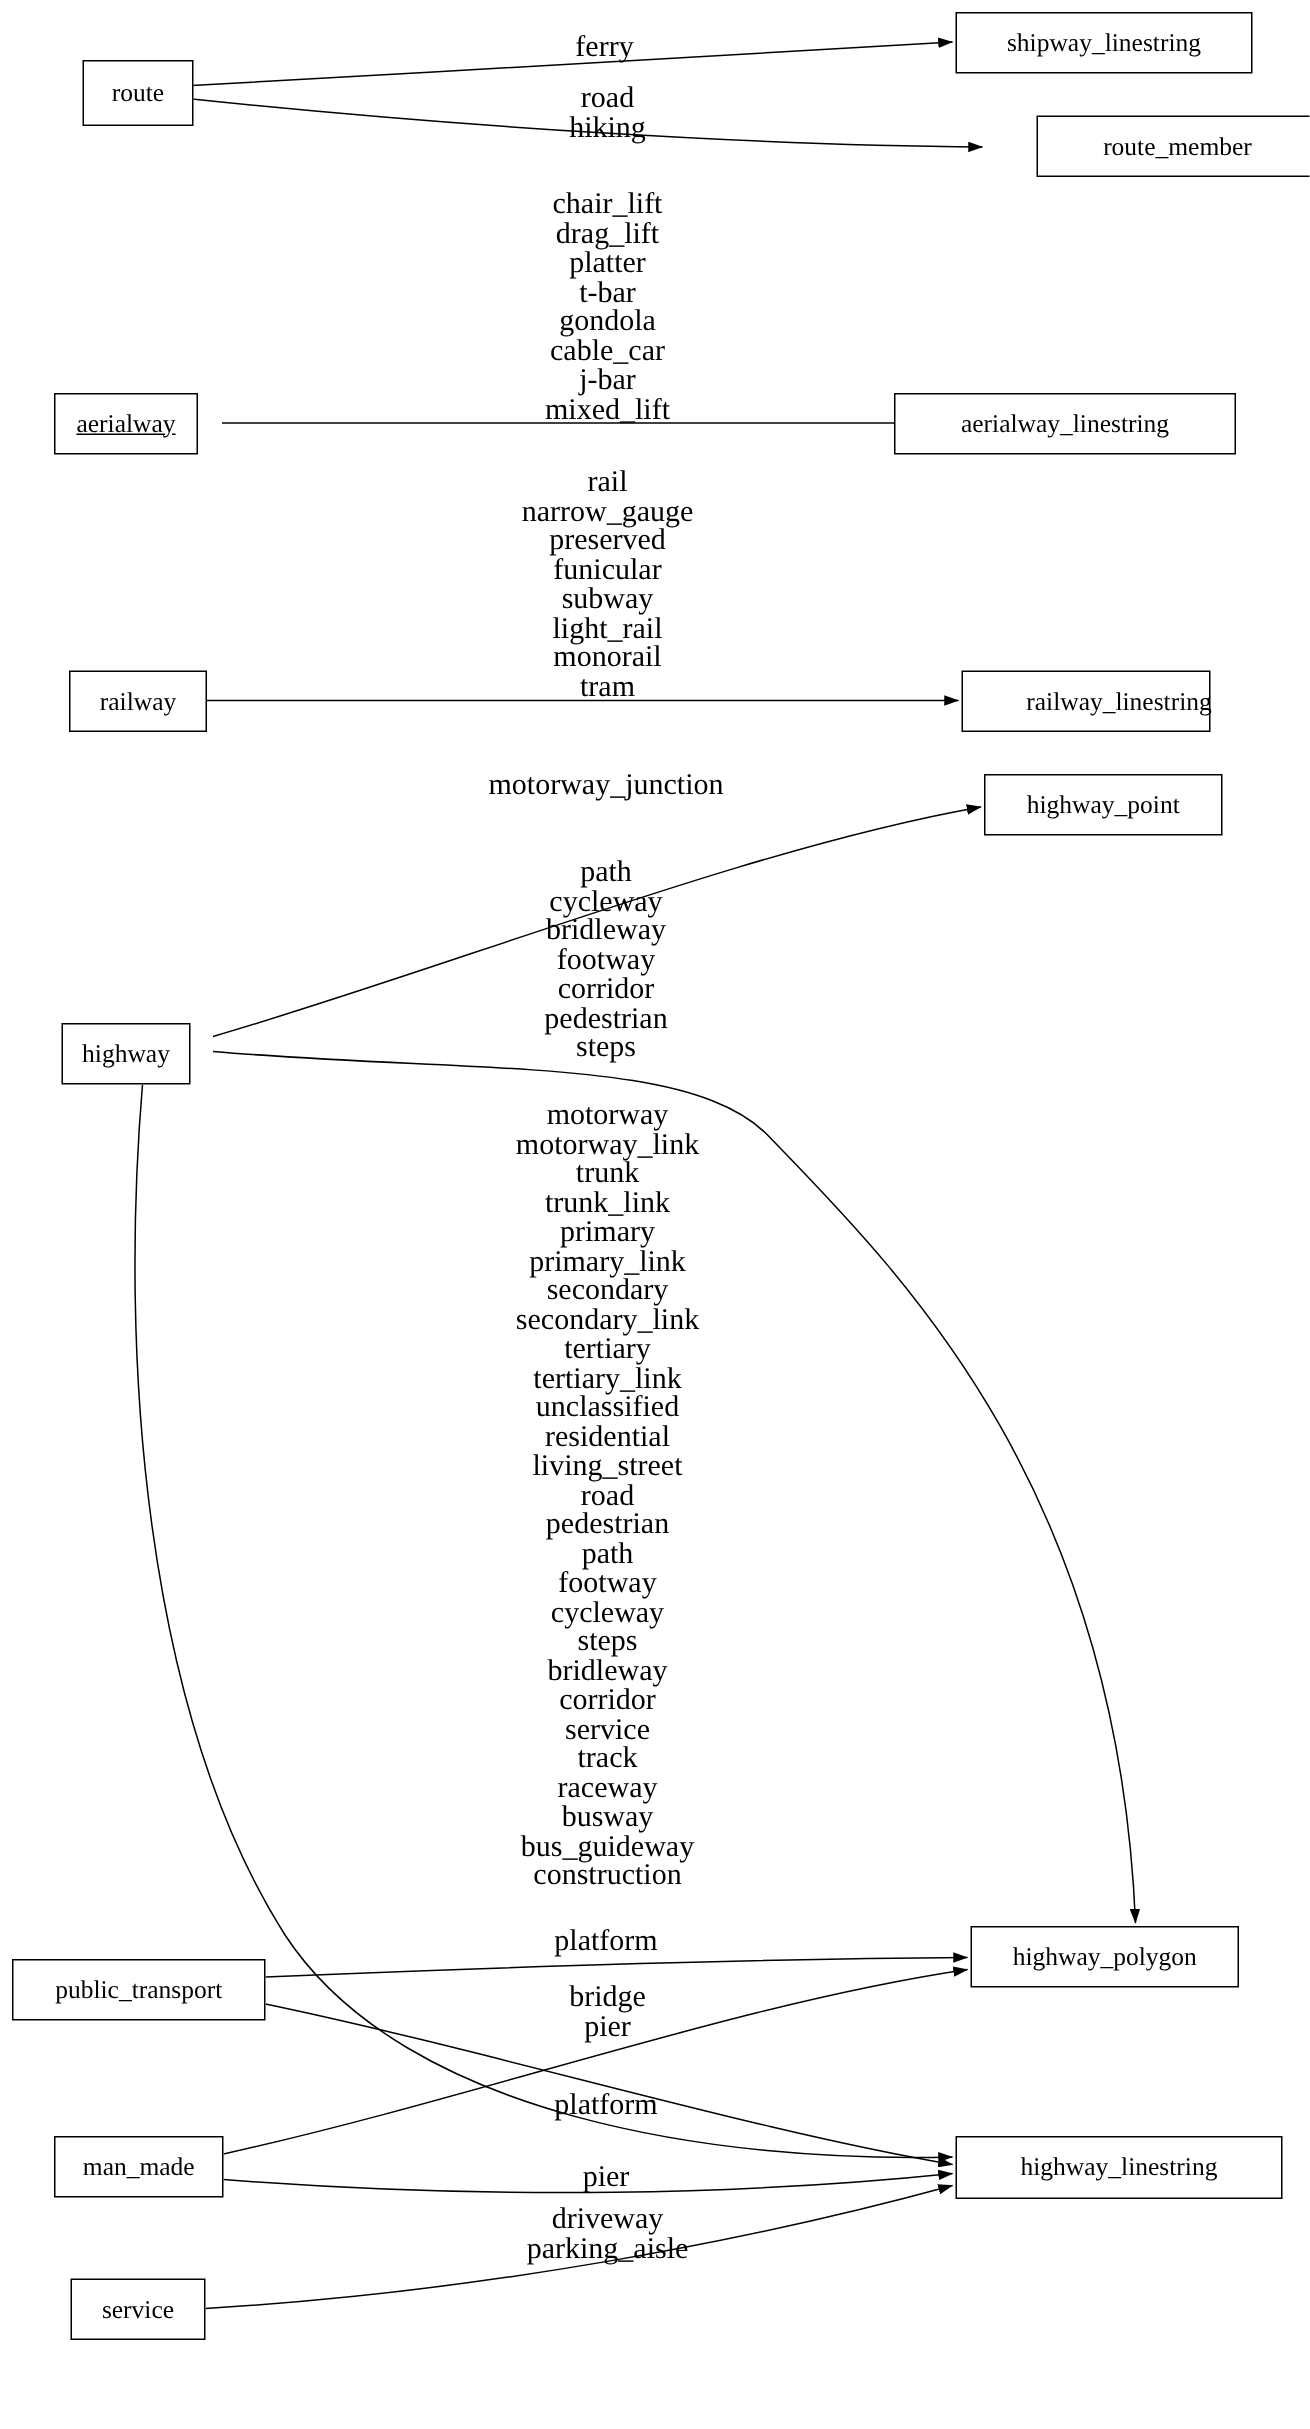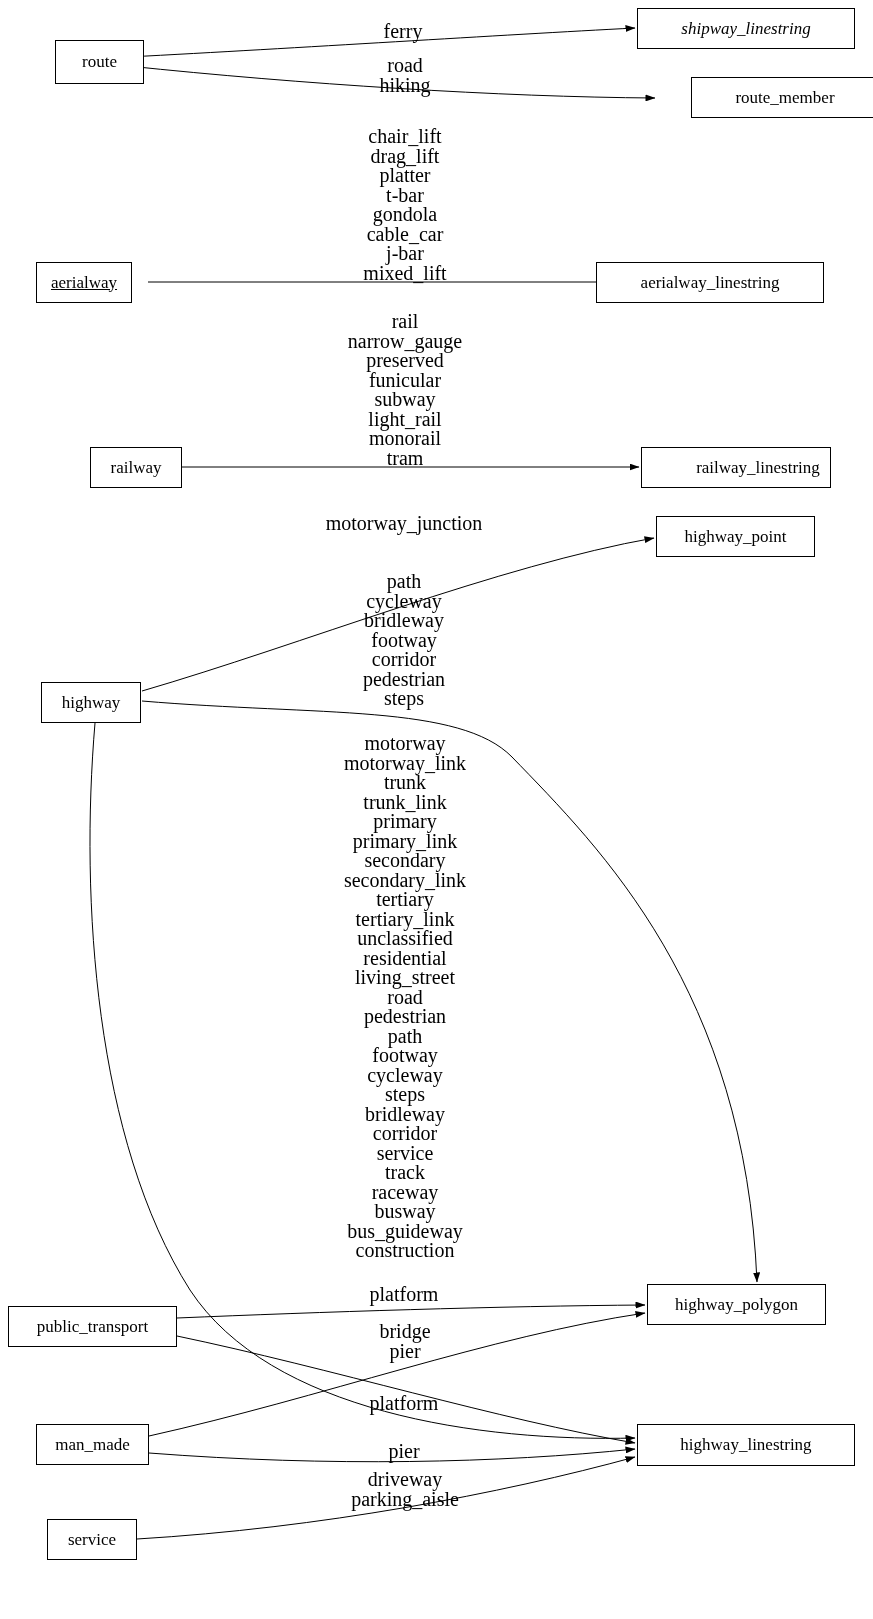--- a/index.html
+++ b/index.html
@@ -52,52 +52,52 @@
       <path d="M142,701 C320,716 460,704 512,757 C600,848 745,990 757,1282" marker-end="url(#arrow)"></path>
       <path d="M95,723 C80,900 95,1140 190,1290 C270,1412 480,1442 635,1438" marker-end="url(#arrow)"></path>
       <path d="M177,1318 C320,1312 500,1306 645,1305" marker-end="url(#arrow)"></path>
       <path d="M177,1336 C330,1368 500,1420 635,1443" marker-end="url(#arrow)"></path>
       <path d="M149,1436 C320,1398 490,1336 645,1313" marker-end="url(#arrow)"></path>
       <path d="M149,1453 C330,1467 500,1463 635,1449" marker-end="url(#arrow)"></path>
       <path d="M137,1539 C320,1528 500,1494 635,1457" marker-end="url(#arrow)"></path>
     </g>
   </svg>
 
-  <div class="node" style="left:55px;top:40px;width:89px;height:44px;">
+  <div class="node" style="left:55px;top:40px;width:74px;height:44px;">
     <span>route</span>
   </div>
   <div class="node" style="left:36px;top:262px;width:96px;height:41px;text-decoration:underline;">
     <span>aerialway</span>
   </div>
-  <div class="node" style="left:46px;top:447px;width:92px;height:41px;margin-left:44px;">
+  <div class="node" style="left:46px;top:447px;width:92px;height:41px;">
     <span>railway</span>
   </div>
-  <div class="node" style="left:41px;top:682px;width:100px;height:41px;">
+  <div class="node" style="left:41px;top:682px;width:86px;height:41px;">
     <span>highway</span>
   </div>
   <div class="node" style="left:8px;top:1306px;width:169px;height:41px;">
     <span>public_transport</span>
   </div>
   <div class="node" style="left:36px;top:1424px;width:113px;height:41px;">
     <span>man_made</span>
   </div>
   <div class="node" style="left:47px;top:1519px;width:90px;height:41px;">
     <span>service</span>
   </div>
 
-  <div class="node" style="left:637px;top:8px;width:218px;height:41px;font-style:italic;">
+  <div class="node" style="left:637px;top:8px;width:198px;height:41px;">
     <span>shipway_linestring</span>
   </div>
   <div class="node" style="left:657px;top:77px;width:188px;height:41px;margin-left:34px;">
     <span>route_member</span>
   </div>
   <div class="node" style="left:596px;top:262px;width:228px;height:41px;">
     <span>aerialway_linestring</span>
   </div>
-  <div class="node" style="left:641px;top:447px;width:190px;height:41px;padding-left:44px;">
+  <div class="node" style="left:641px;top:447px;width:166px;height:41px;padding-left:44px;">
     <span>railway_linestring</span>
   </div>
   <div class="node" style="left:656px;top:516px;width:159px;height:41px;">
     <span>highway_point</span>
   </div>
   <div class="node" style="left:647px;top:1284px;width:179px;height:41px;">
     <span>highway_polygon</span>
   </div>
   <div class="node" style="left:637px;top:1424px;width:218px;height:42px;">
     <span>highway_linestring</span>

